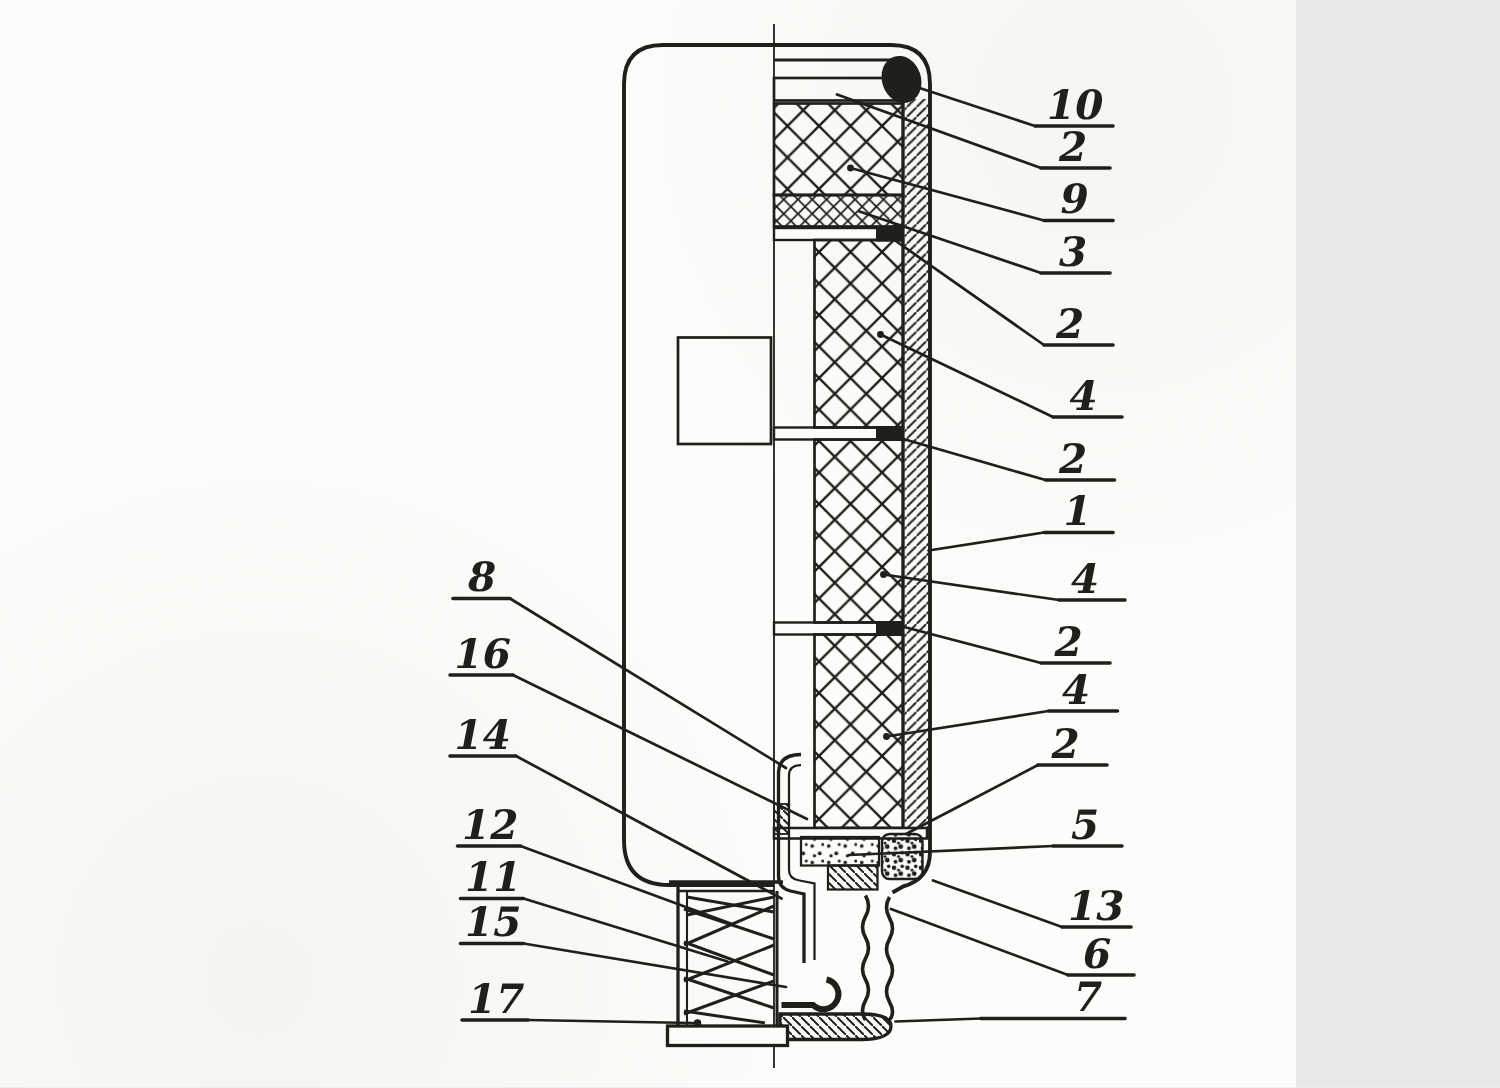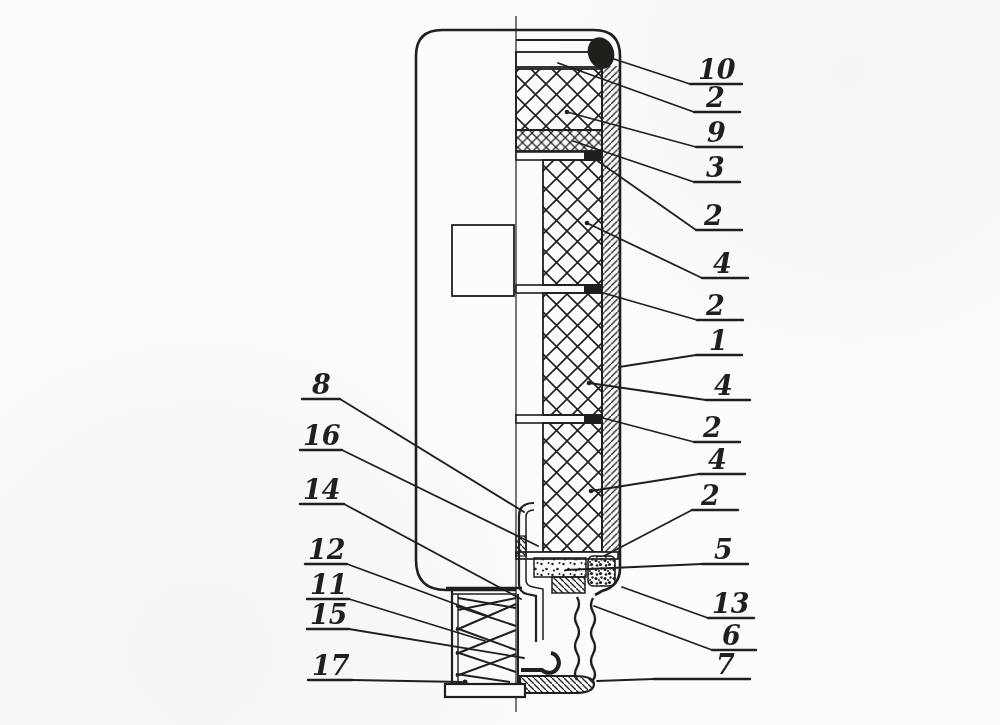--- a/index.html
+++ b/index.html
@@ -1,18 +1,18 @@
 <!DOCTYPE html>
 <html><head>
 <meta charset="utf-8">
 <style>
   html,body{margin:0;padding:0;background:#e8e8e6;}
   .page{
     position:relative;
-    width:1000px;height:725px;
+    width:864px;height:725px;
     background:#fcfcfa;
     background-image:radial-gradient(circle at 20% 90%, rgba(120,120,115,.06), rgba(0,0,0,0) 40%),
                      radial-gradient(circle at 85% 10%, rgba(120,120,115,.05), rgba(0,0,0,0) 35%);
     overflow:hidden;
     font-family:"DejaVu Serif", serif;
   }
   svg{display:block}
   .ln{stroke:#211f1c;fill:none}
   .callout-num{
     font-family:"DejaVu Serif", serif;

